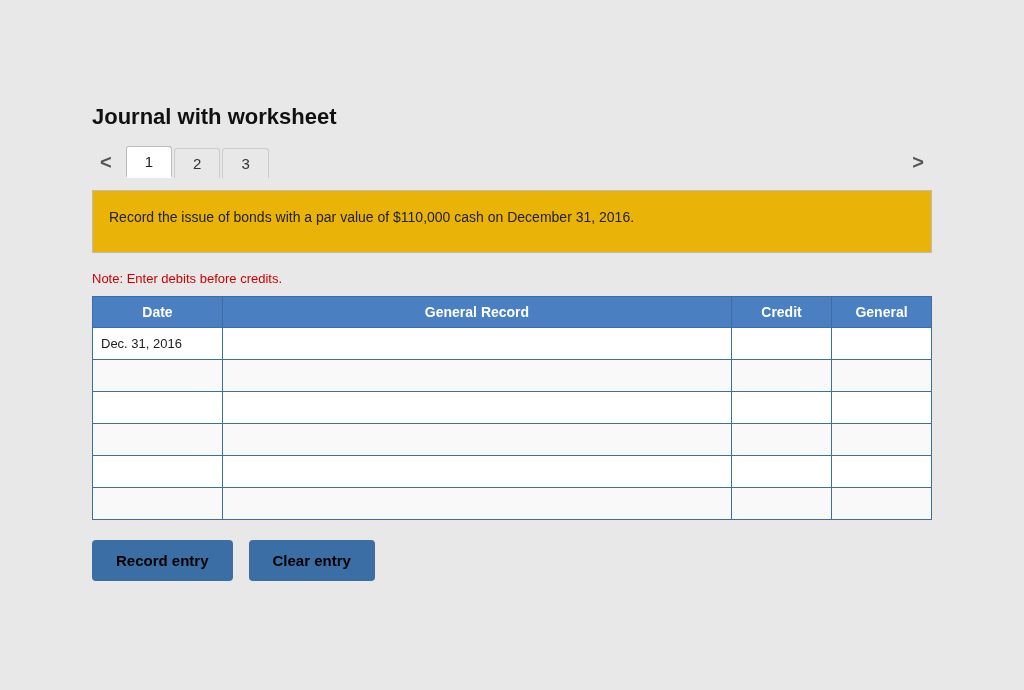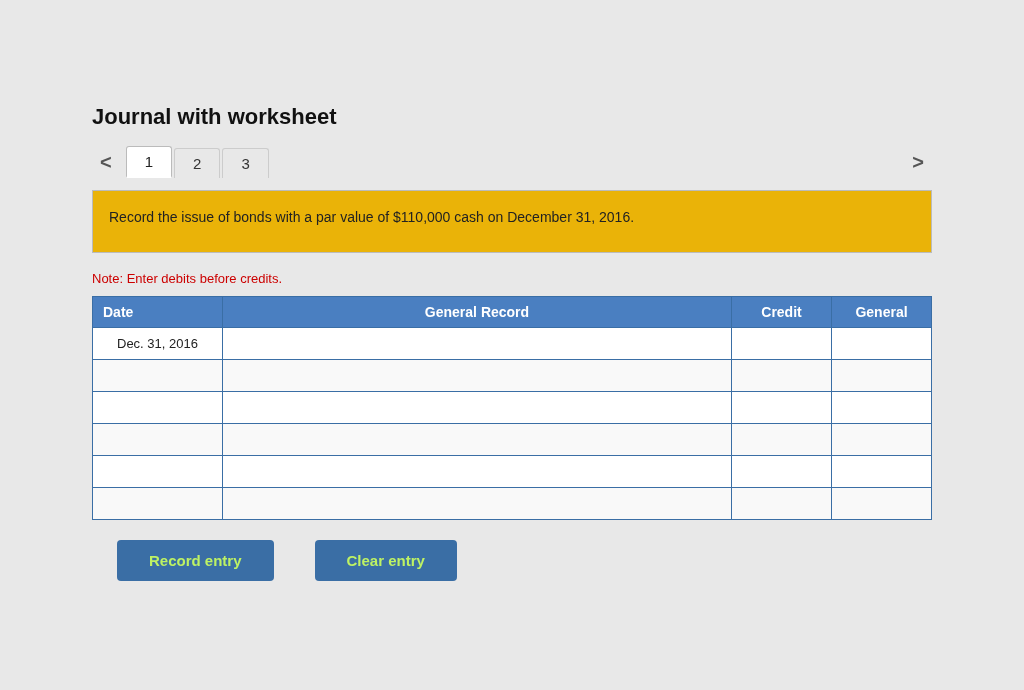--- a/index.html
+++ b/index.html
@@ -90,21 +90,21 @@
     .journal-table thead th {
       color: #fff;
       font-weight: bold;
       font-size: 14px;
       padding: 7px 10px;
       border: 1px solid #3a6ea5;
       text-align: center;
     }
     .journal-table thead th.date-col {
       width: 130px;
-      text-align: left;
+      text-align: center;
     }
     .journal-table thead th.gj-col {
       text-align: center;
     }
     .journal-table thead th.debit-col {
       width: 100px;
       text-align: center;
     }
     .journal-table thead th.credit-col {
       width: 100px;
@@ -125,41 +125,40 @@
       width: 100%;
       height: 100%;
       border: none;
       outline: none;
       background: transparent;
       padding: 0 6px;
       font-size: 13px;
       font-family: Arial, sans-serif;
     }
     .journal-table tbody td.date-cell {
-      padding: 0 24px;
+      padding: 0 8px;
       font-size: 13px;
       vertical-align: middle;
       color: #222;
     }
     .buttons-row {
       display: flex;
       align-items: center;
       gap: 0;
     }
     .btn {
-      padding: 12px 32px;
+      padding: 12px 24px;
       font-size: 15px;
       font-weight: bold;
-      color: #bef264;
+      color: #000000;
       background: #3a6ea5;
       border: none;
       border-radius: 4px;
       cursor: pointer;
       margin-right: 16px;
-      margin-left: 25px;
     }
     .btn-right {
       margin-left: auto;
       margin-right: 0;
     }
   </style>
 </head>
 <body>
 
 <div class="container">

